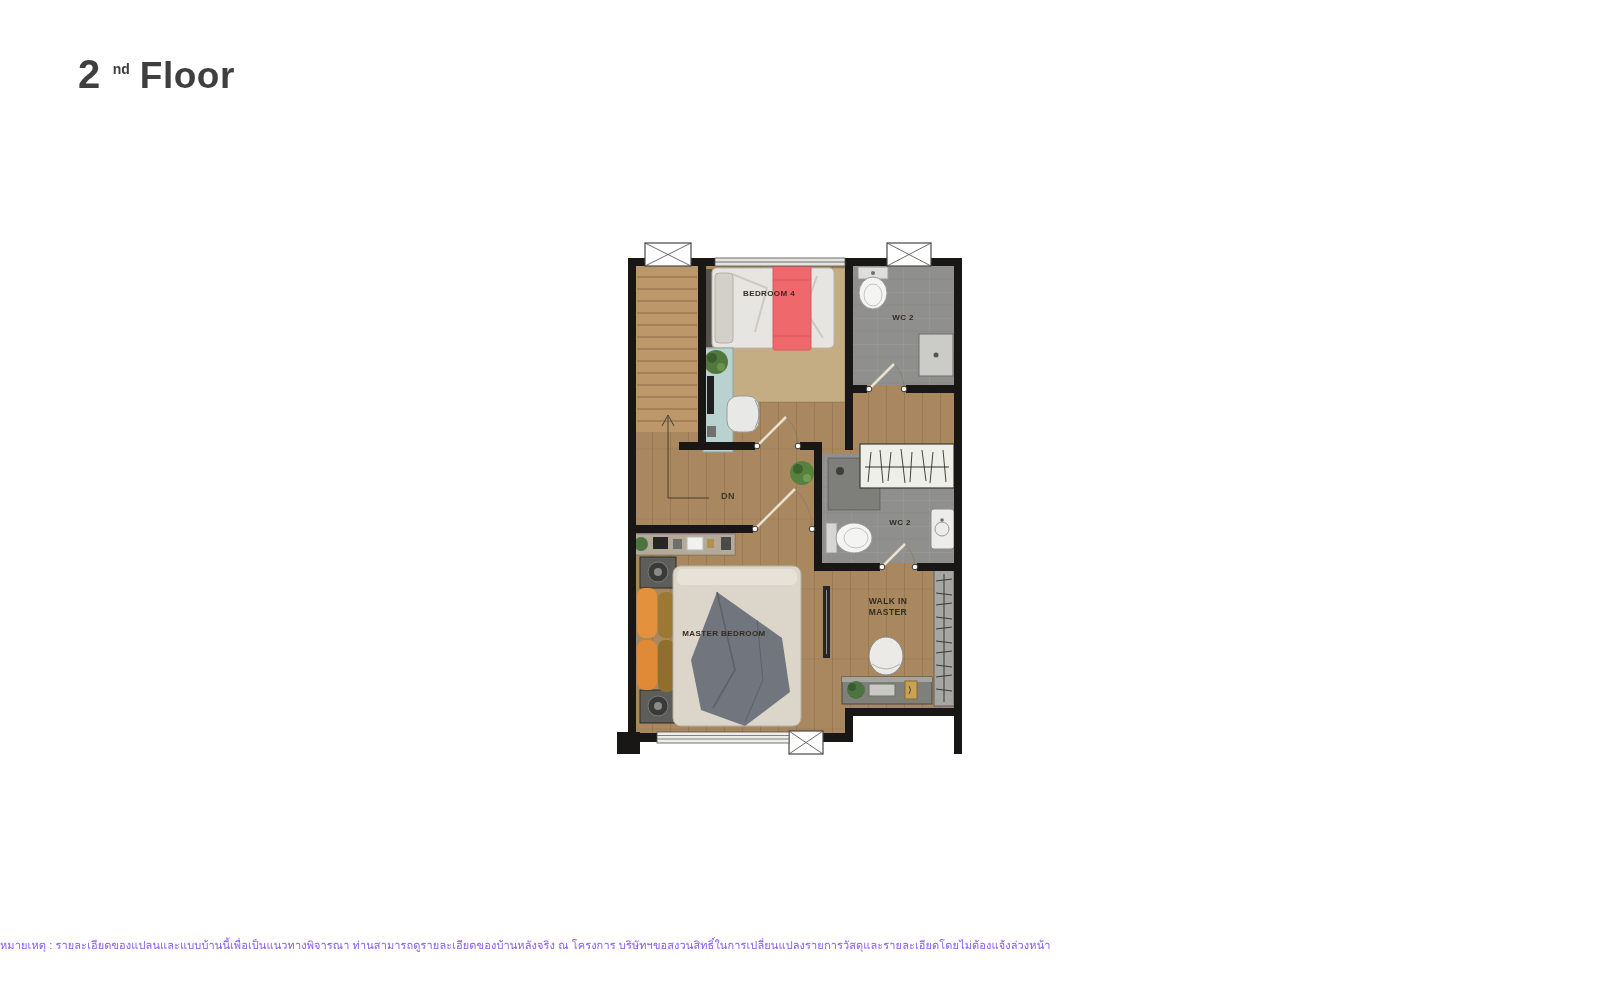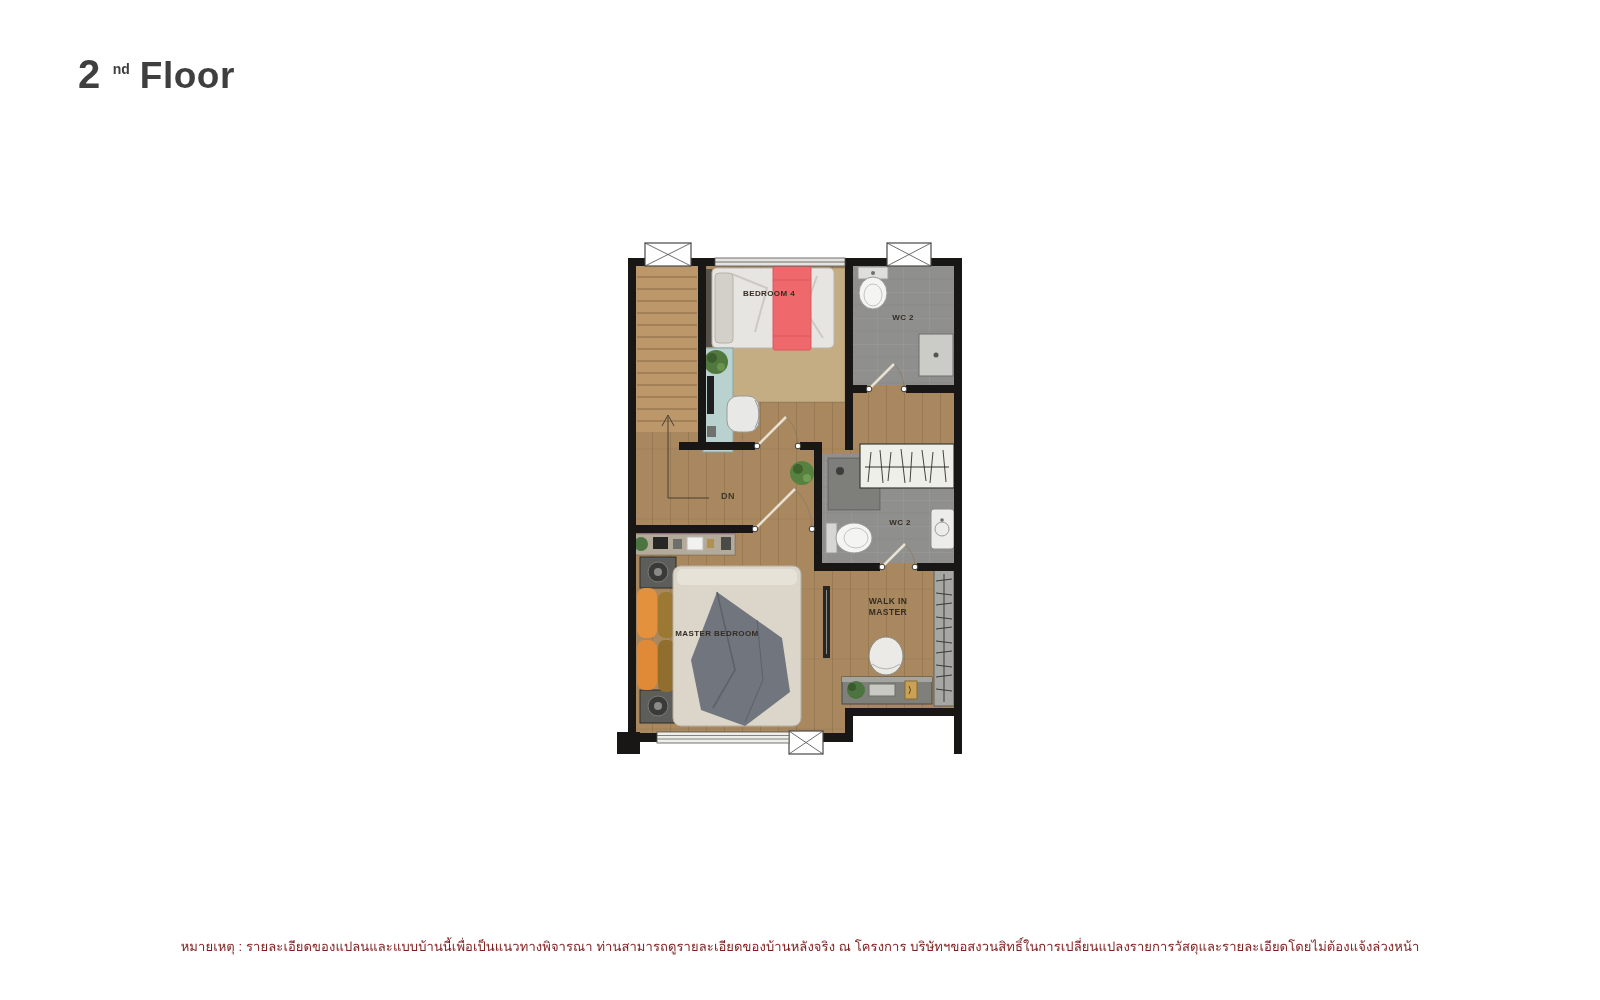--- a/index.html
+++ b/index.html
@@ -11,26 +11,26 @@
   .title .ord{font-size:14px;font-weight:600;position:relative;top:-14px;margin-left:12px;}
   .title .word{font-size:37px;font-weight:600;margin-left:10px;letter-spacing:.5px;}
   
   .plan{position:absolute;left:617px;top:240px;width:345px;height:515px;}
   .plan svg{position:absolute;left:0;top:0;}
   .room-label{position:absolute;font-weight:700;color:#332c22;font-size:8px;
               letter-spacing:.4px;text-align:center;line-height:11px;}
   .lbl-bedroom2{left:92px;top:48px;width:120px;}
   .lbl-wc2{left:256px;top:72px;width:60px;}
   .lbl-wc1{left:253px;top:277px;width:60px;}
-  .lbl-master{left:40px;top:388px;width:120px;}
+  .lbl-master{left:47px;top:388px;width:120px;}
   .lbl-walkin{left:234px;top:356px;width:74px;font-size:8.5px;}
   .lbl-dn{left:94px;top:251px;width:34px;text-align:center;font-size:9px;color:#3f382c;}
   
-  .footer{position:absolute;left:0;top:936px;width:1600px;text-align:center;
-          font-size:13px;color:#7f1d1d;letter-spacing:.1px;}
+  .footer{position:absolute;left:0;top:936px;width:1600px;text-align:left;
+          font-size:11px;color:#8b5cf6;letter-spacing:.1px;}
 </style>
 </head>
 <body>
 
 <div class="page">
 
   <div class="title">
     <span class="num">2</span><span class="ord">nd</span><span class="word">Floor</span>
   </div>
 

